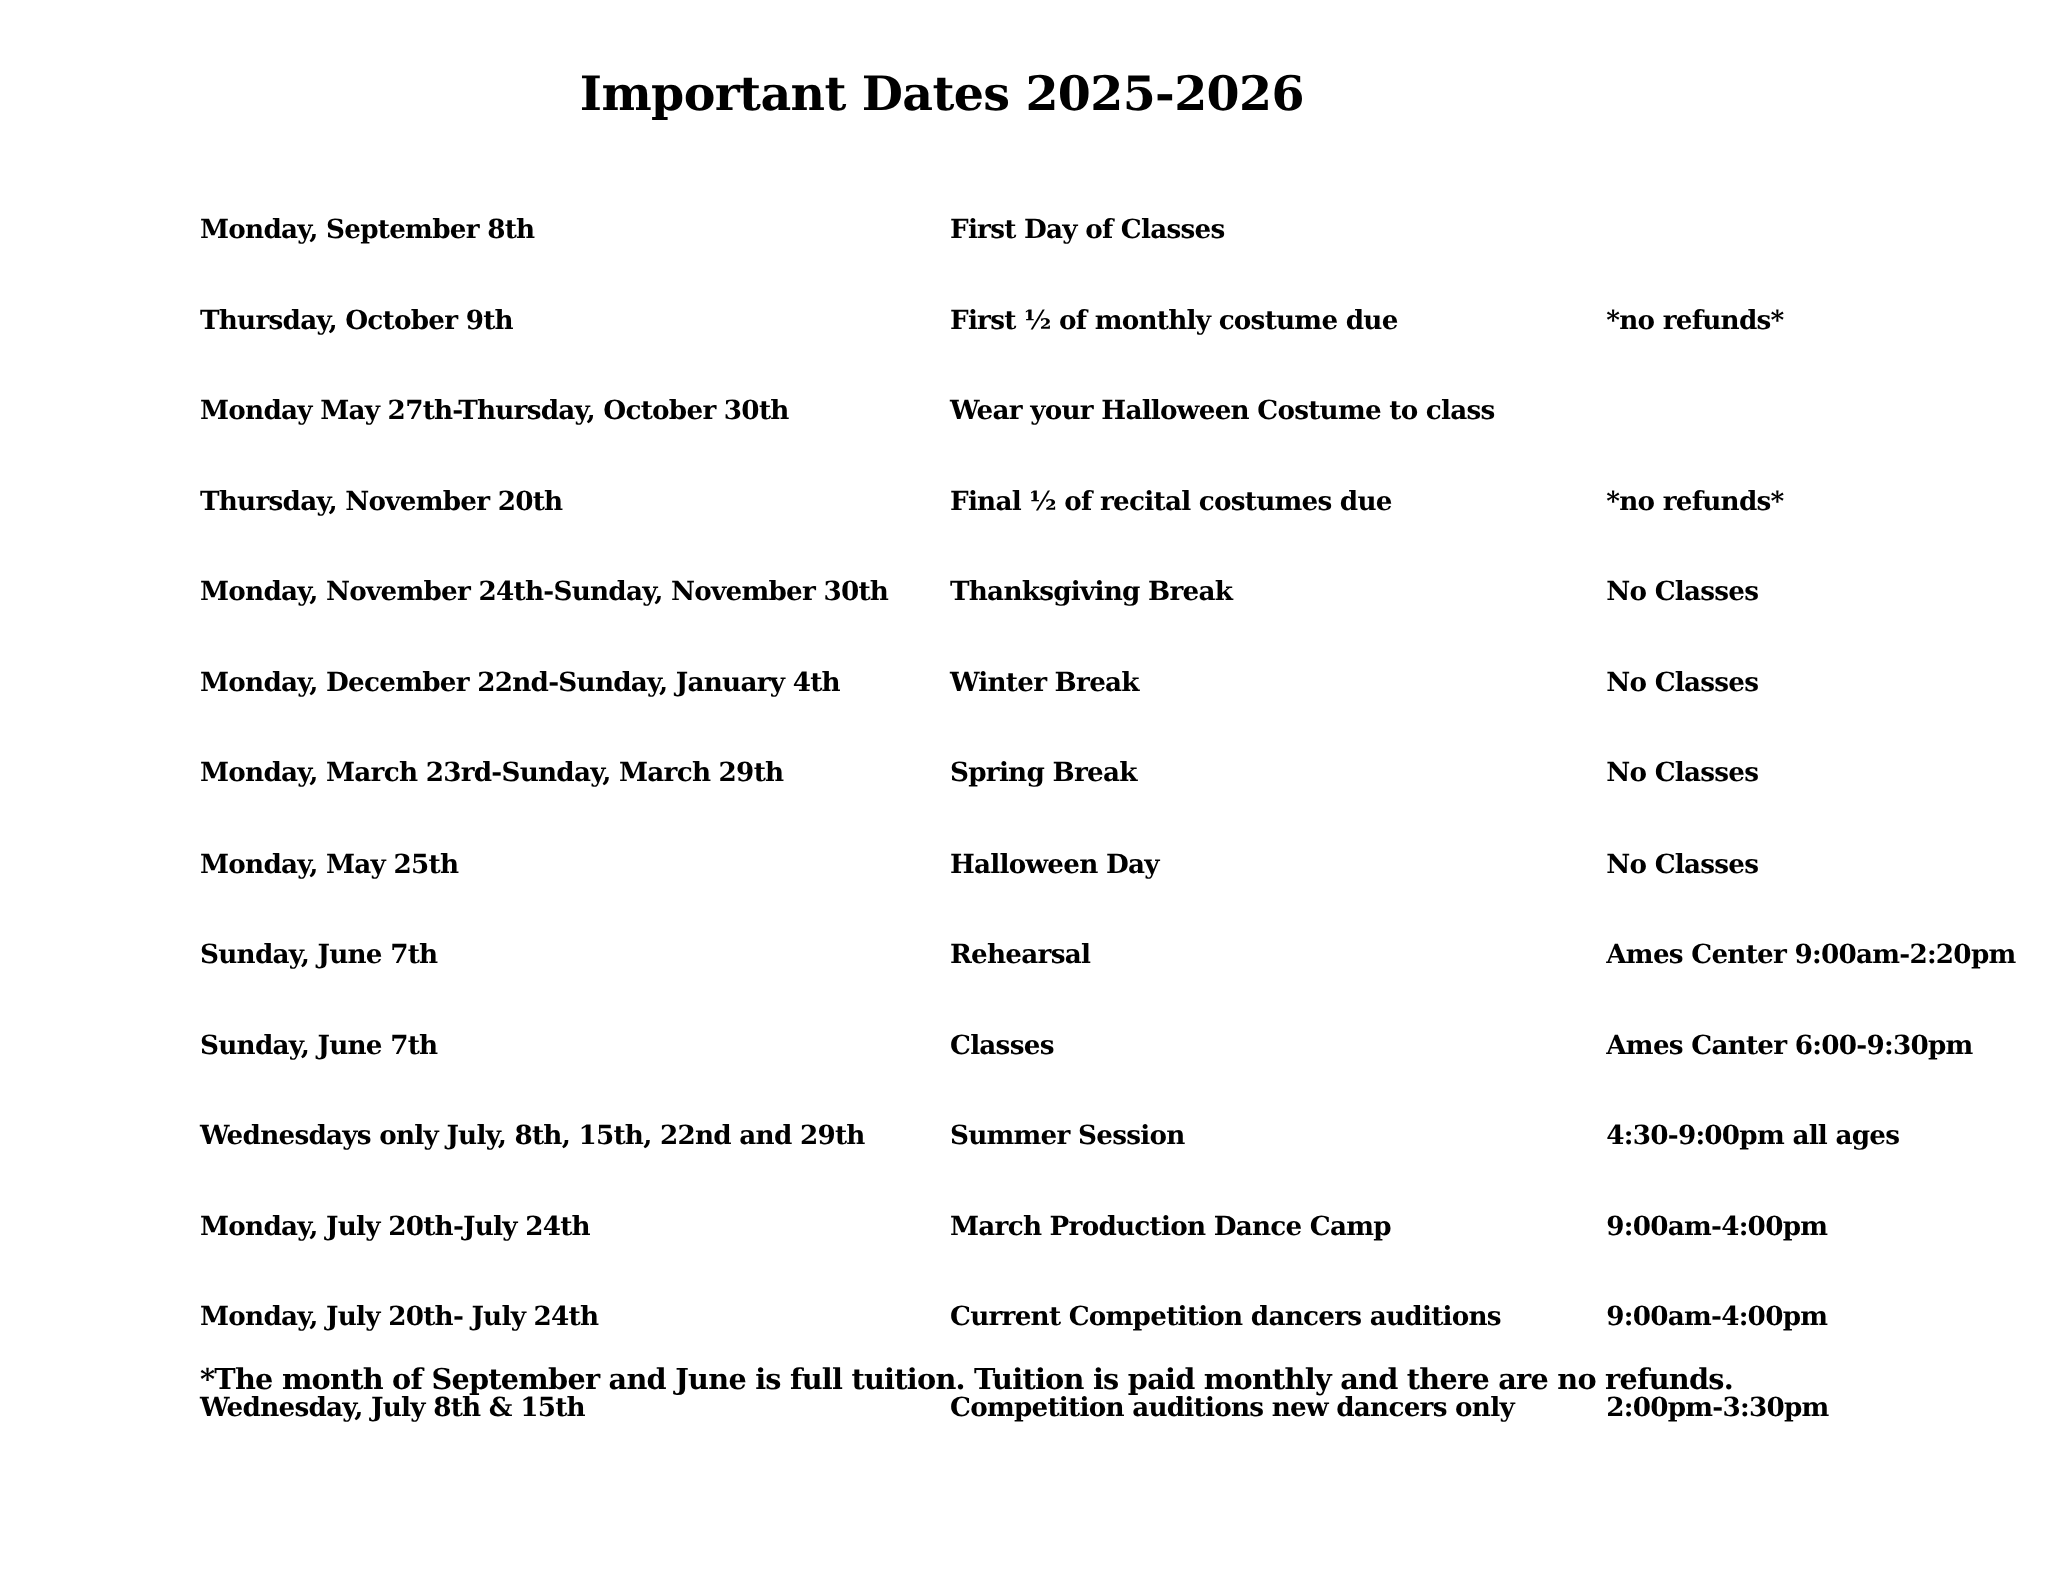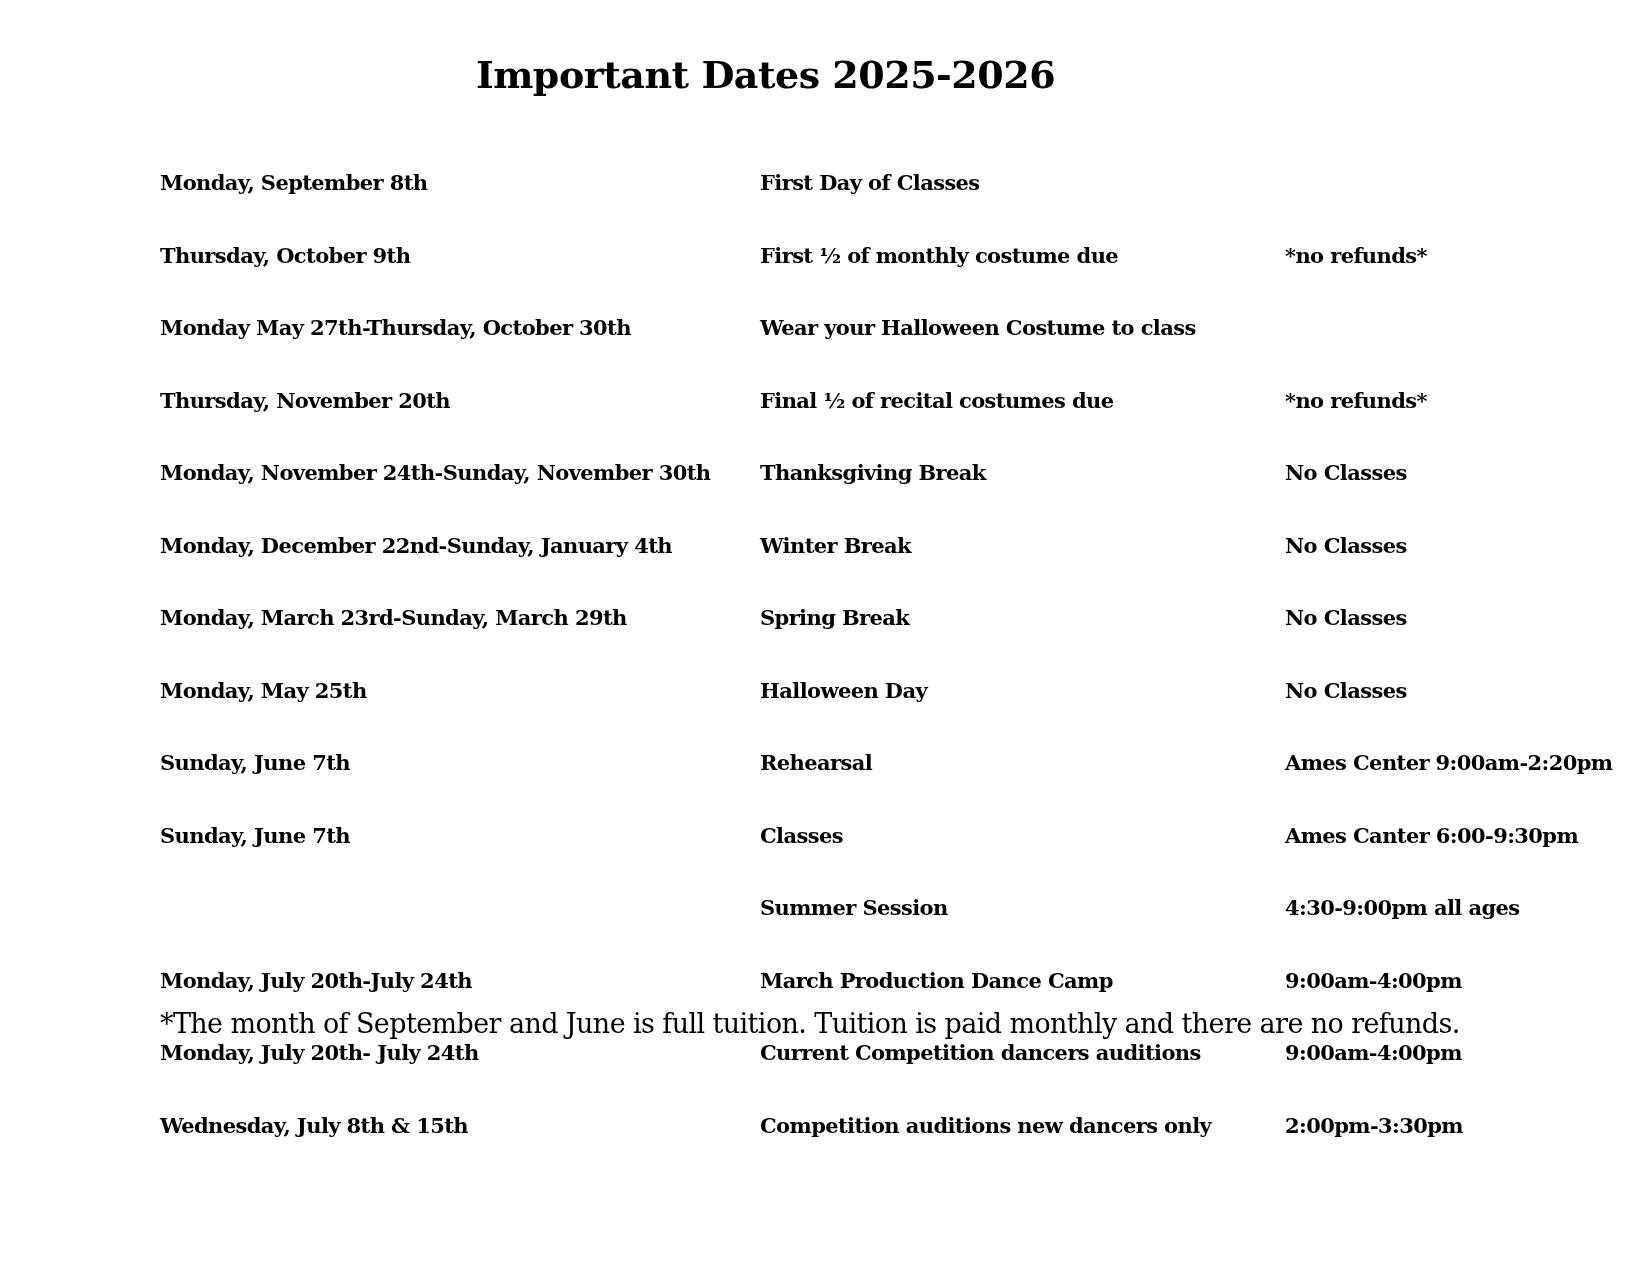--- a/index.html
+++ b/index.html
@@ -1,27 +1,27 @@
 <!DOCTYPE html>
 <html><head>
 <meta charset="utf-8">
 <style>
   html, body { margin: 0; padding: 0; background: #ffffff; }
   body { width: 1650px; height: 1275px; position: relative; overflow: hidden;
          font-family: "DejaVu Serif", "Liberation Serif", serif; color: #000; }
-  .title { position: absolute; top: 52px; left: 12px; width: 1407px; text-align: center;
+  .title { position: absolute; top: 52px; left: 0; width: 1407px; text-align: center;
            font-size: 38px; font-weight: bold; text-decoration: underline;
            text-decoration-thickness: 3px; text-underline-offset: 5px; letter-spacing: -0.5px; }
   .title span { display: inline-block; margin-left: 100px; }
   .rows { position: absolute; top: 158px; left: 160px; width: 1450px; }
   .row { position: relative; height: 60.5px; font-size: 21px; font-weight: bold; letter-spacing: -0.6px; white-space: nowrap; margin-top: 12px; }
   .c1 { position: absolute; left: 0; top: 0; }
   .c2 { position: absolute; left: 600px; top: 0; }
   .c3 { position: absolute; left: 1125px; top: 0; }
-  .footnote { position: absolute; top: 1008px; left: 160px; font-size: 27px; font-weight: normal; letter-spacing: -0.6px; white-space: nowrap; }
+  .footnote { position: absolute; top: 1090px; left: 160px; font-size: 23px; font-weight: bold; letter-spacing: -0.6px; white-space: nowrap; }
 </style>
 </head>
 <body>
 
 <div class="title"><span>Important Dates 2025-2026</span></div>
 
 <div class="rows">
   <div class="row">
       <span class="c1">Monday, September 8th</span>
       <span class="c2">First Day of Classes</span>
@@ -66,20 +66,21 @@
       <span class="c1">Sunday, June 7th</span>
       <span class="c2">Rehearsal</span>
       <span class="c3">Ames Center 9:00am-2:20pm</span>
     </div>
   <div class="row">
       <span class="c1">Sunday, June 7th</span>
       <span class="c2">Classes</span>
       <span class="c3">Ames Canter 6:00-9:30pm</span>
     </div>
   <div class="row">
+      <span class="c1">Wednesdays only July, 8th, 15th, 22nd and 29th</span>
       <span class="c2">Summer Session</span>
       <span class="c3">4:30-9:00pm all ages</span>
     </div>
   <div class="row">
       <span class="c1">Monday, July 20th-July 24th</span>
       <span class="c2">March Production Dance Camp</span>
       <span class="c3">9:00am-4:00pm</span>
     </div>
   <div class="row">
       <span class="c1">Monday, July 20th- July 24th</span>

